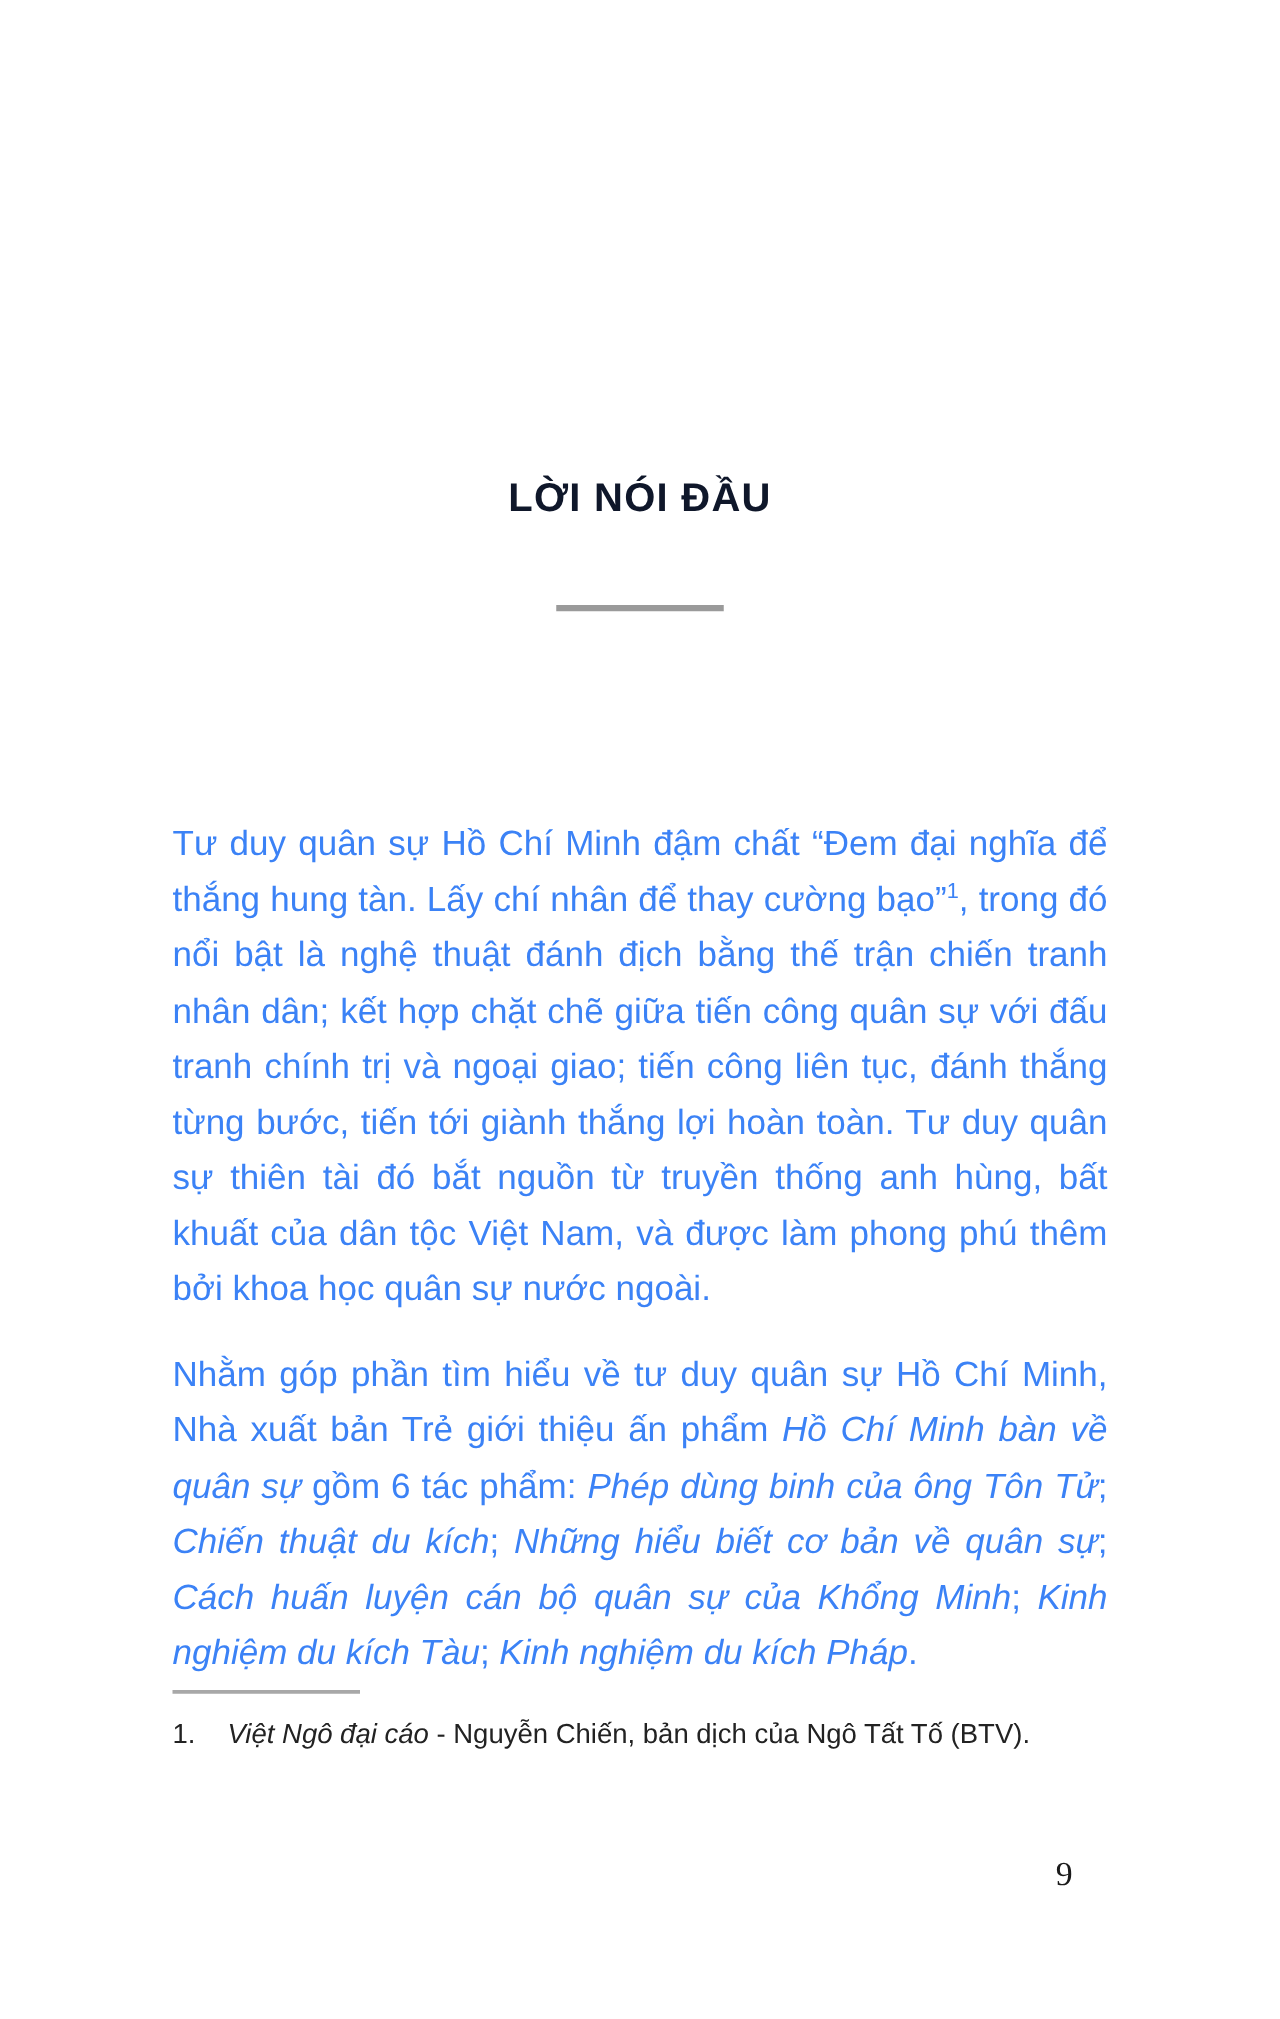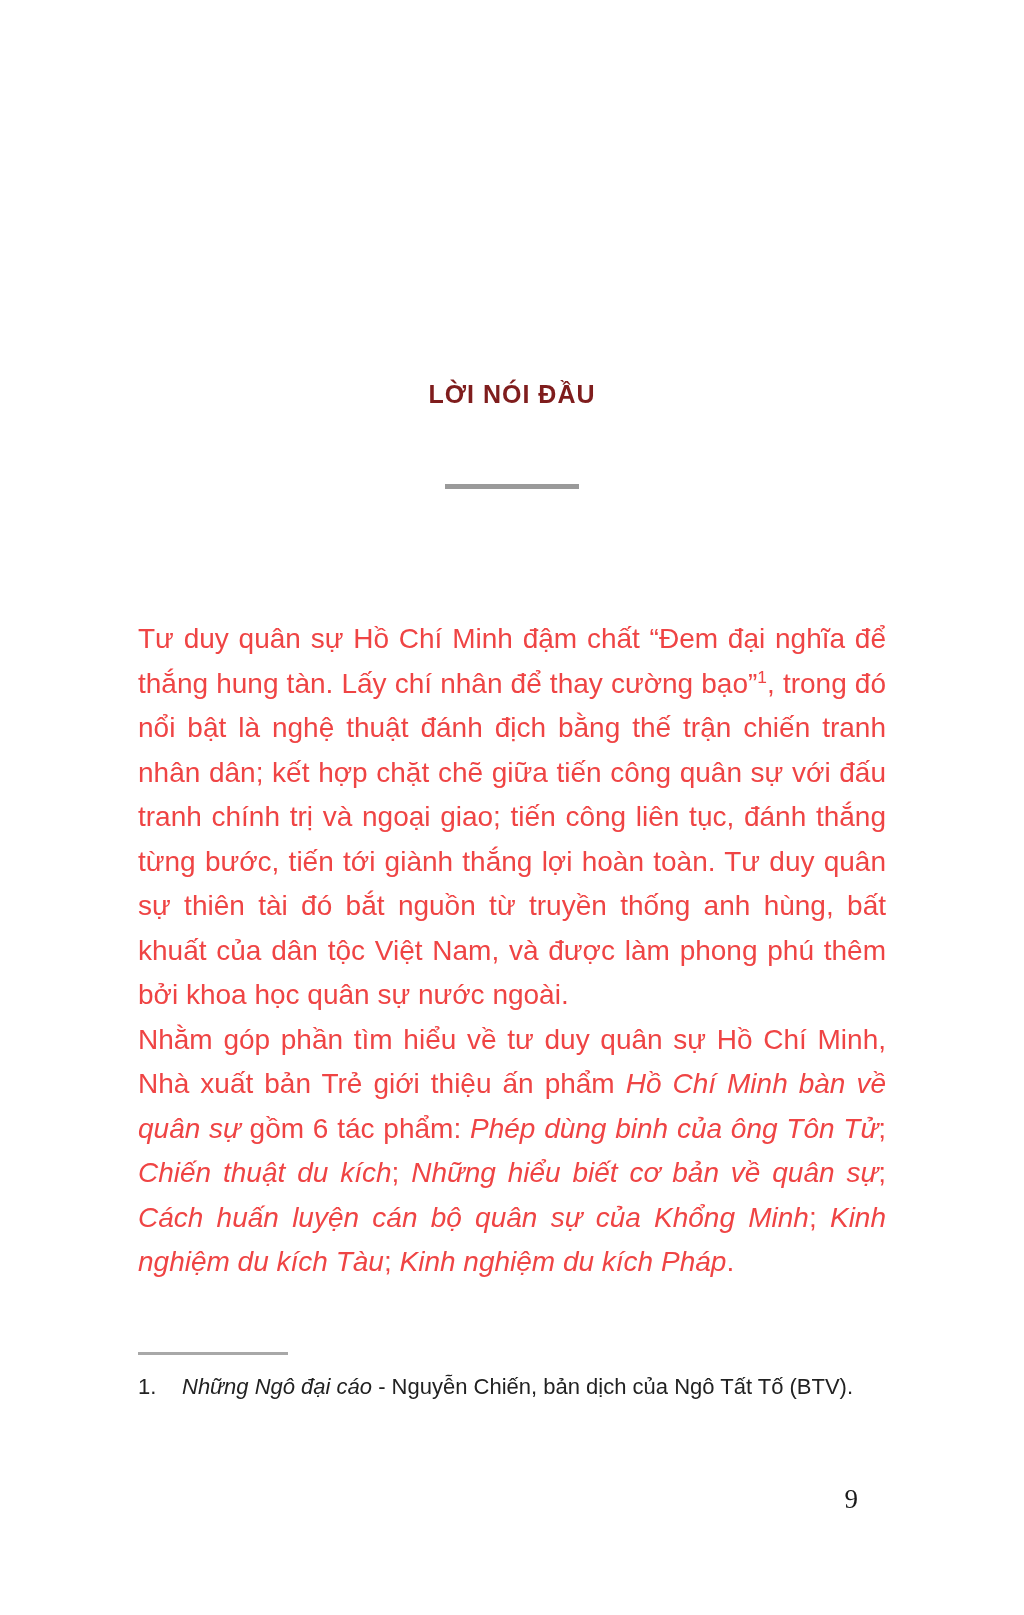--- a/index.html
+++ b/index.html
@@ -16,48 +16,49 @@
     color: #1c1c1c;
     overflow: hidden;
   }
   .chapter-title {
     position: absolute;
     top: 380px;
     left: 0;
     width: 100%;
     margin: 0;
     text-align: center;
-    font-size: 25px;
+    font-size: 32px;
     font-weight: 700;
     letter-spacing: 1px;
-    color: #7f1d1d;
+    color: #0f172a;
   }
   .title-divider {
     position: absolute;
     top: 484px;
     left: 50%;
     transform: translateX(-50%);
     width: 134px;
     height: 5px;
     background: #9a9a9a;
   }
   .body-text {
     position: absolute;
-    top: 617px;
+    top: 653px;
     left: 138px;
     width: 748px;
     font-size: 28px;
     line-height: 44.5px;
     text-align: justify;
-    color: #ef4444;
+    color: #3b82f6;
   }
   .body-text p {
     margin: 0;
   }
   .body-text p + p {
+    margin-top: 24px;
   }
   .body-text sup {
     font-size: 0.62em;
     line-height: 0;
     vertical-align: super;
   }
   .italic {
     font-style: italic;
   }
   .footnote-divider {
@@ -107,18 +108,18 @@
     <p><span>Tư duy quân sự Hồ Chí Minh đậm chất “Đem đại nghĩa để thắng hung tàn. Lấy chí nhân để thay cường bạo”</span><sup>1</sup><span>, trong đó nổi bật là nghệ thuật đánh địch bằng thế trận chiến tranh nhân dân; kết hợp chặt chẽ giữa tiến công quân sự với đấu tranh chính trị và ngoại giao; tiến công liên tục, đánh thắng từng bước, tiến tới giành thắng lợi hoàn toàn. Tư duy quân sự thiên tài đó bắt nguồn từ truyền thống anh hùng, bất khuất của dân tộc Việt Nam, và được làm phong phú thêm bởi khoa học quân sự nước ngoài.</span></p>
 
     <p><span>Nhằm góp phần tìm hiểu về tư duy quân sự Hồ Chí Minh, Nhà xuất bản Trẻ giới thiệu ấn phẩm </span><span class="italic">Hồ Chí Minh bàn về quân sự</span><span> gồm 6 tác phẩm: </span><span class="italic">Phép dùng binh của ông Tôn Tử</span><span>; </span><span class="italic">Chiến thuật du kích</span><span>; </span><span class="italic">Những hiểu biết cơ bản về quân sự</span><span>; </span><span class="italic">Cách huấn luyện cán bộ quân sự của Khổng Minh</span><span>; </span><span class="italic">Kinh nghiệm du kích Tàu</span><span>; </span><span class="italic">Kinh nghiệm du kích Pháp</span><span>.</span></p>
 
   </div>
 
   <div class="footnote-divider"></div>
 
   <div class="footnote">
     <span class="fn-marker">1.</span>
-    <span class="fn-body"><span class="italic">Những Ngô đại cáo</span><span> - Nguyễn Chiến, bản dịch của Ngô Tất Tố (BTV).</span></span>
+    <span class="fn-body"><span class="italic">Việt Ngô đại cáo</span><span> - Nguyễn Chiến, bản dịch của Ngô Tất Tố (BTV).</span></span>
   </div>
 
   <div class="folio">9</div>
 
 </div>
 
 </body></html>

